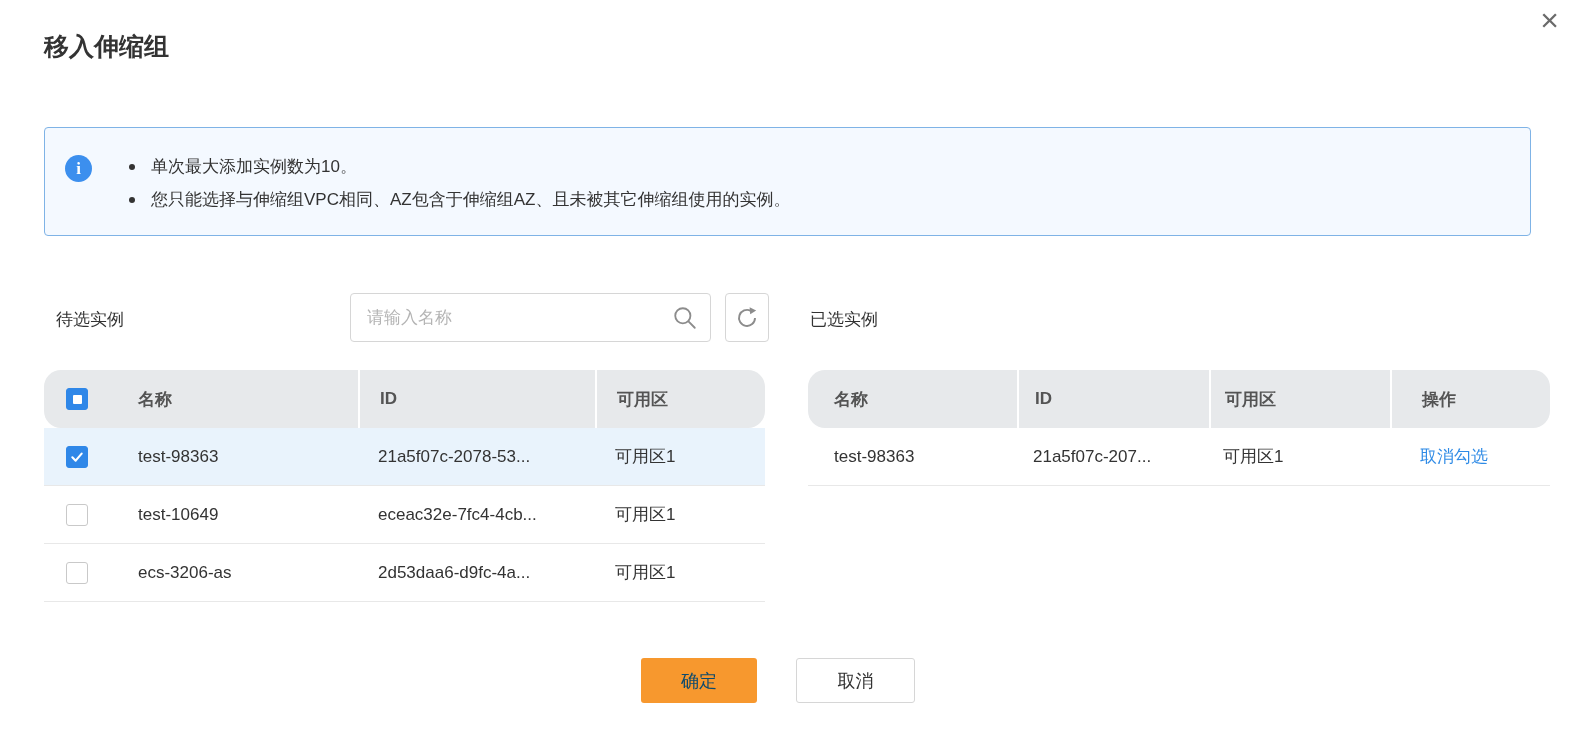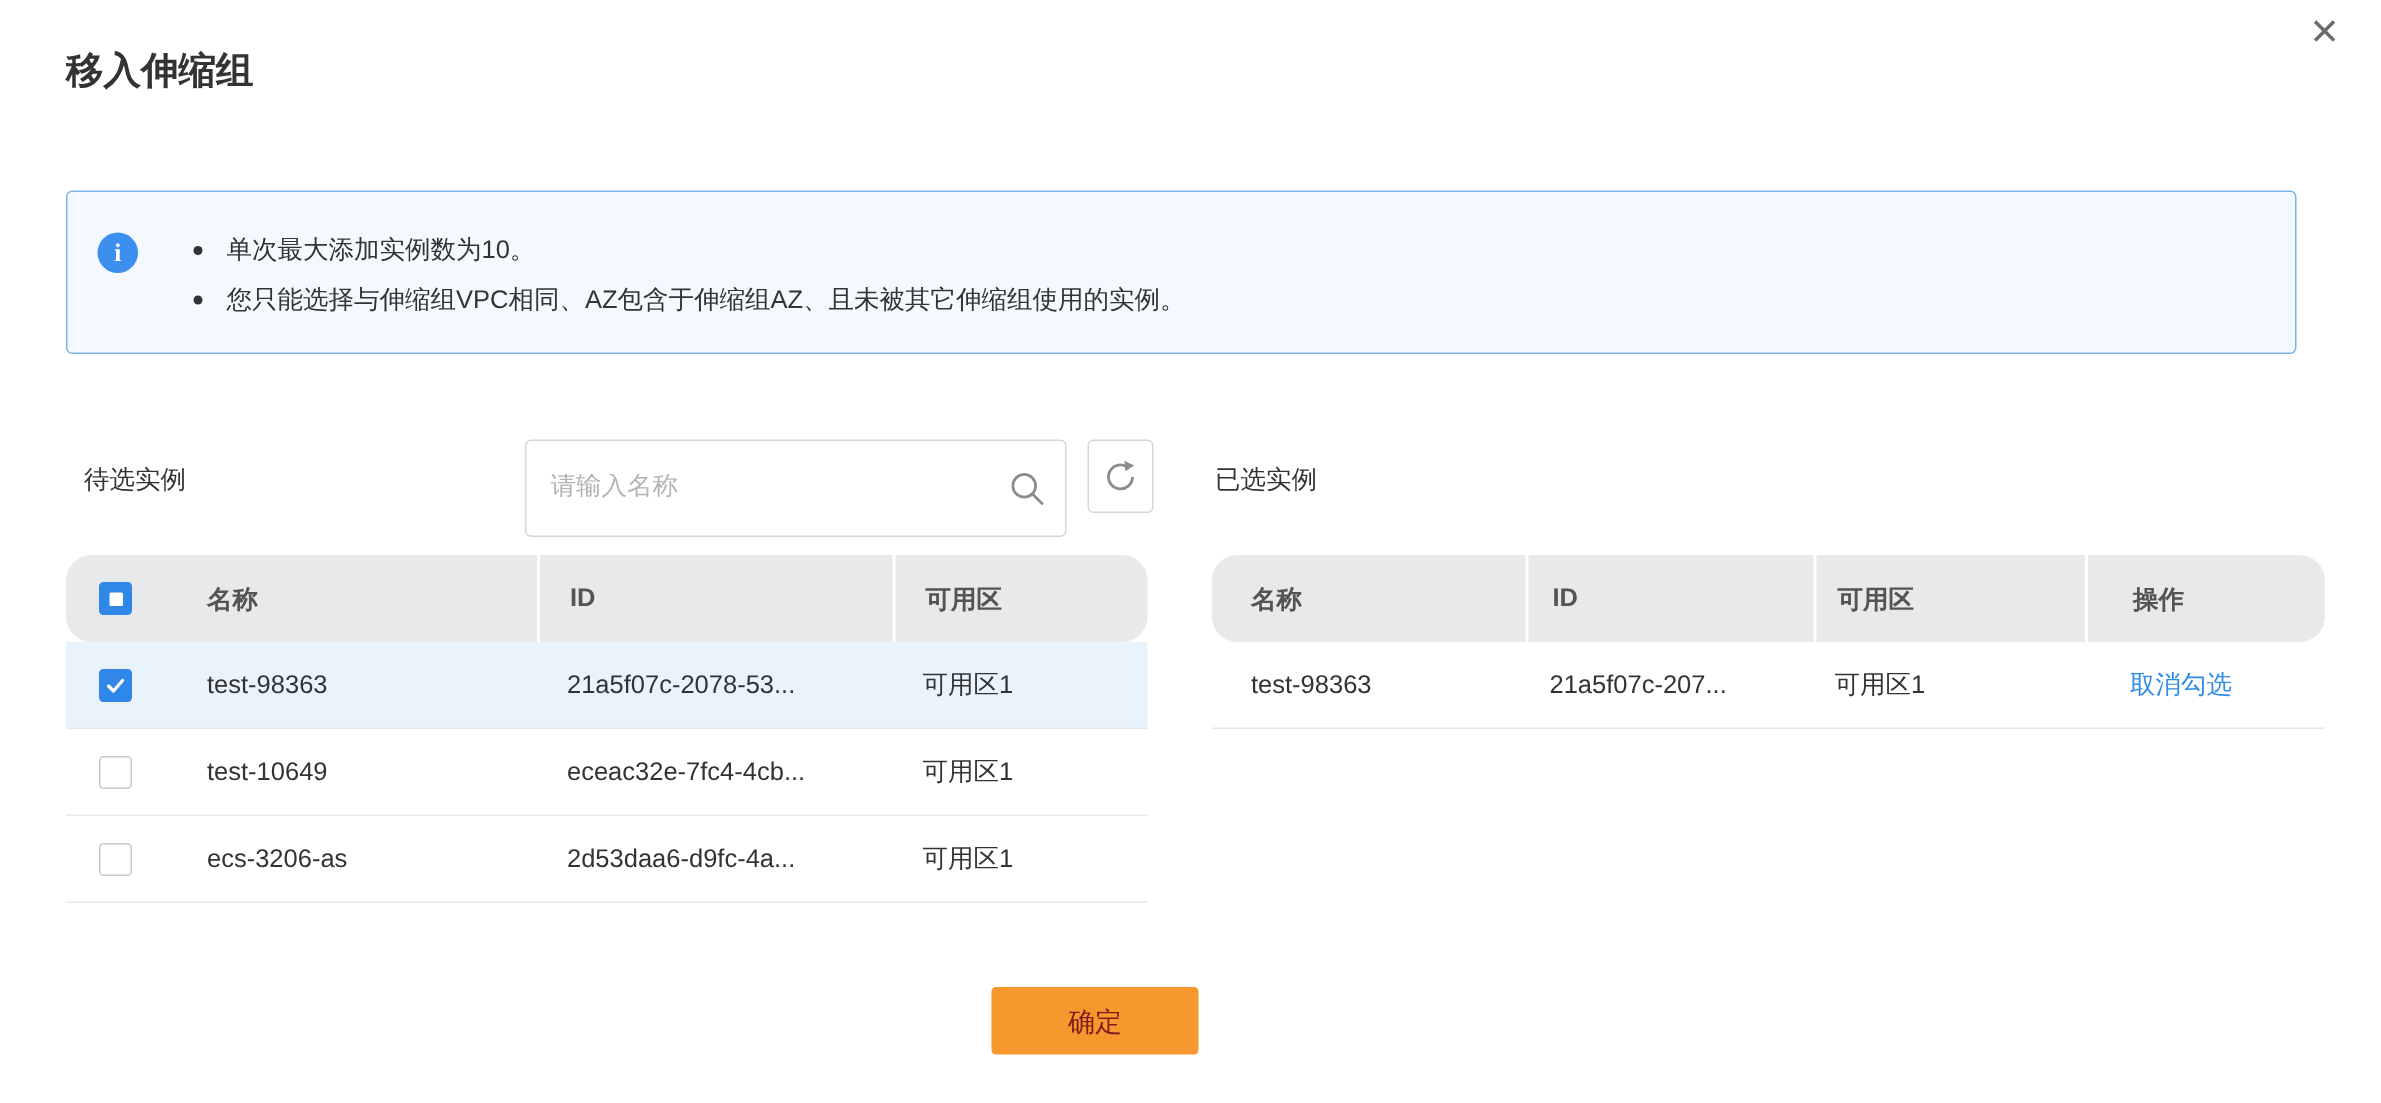--- a/index.html
+++ b/index.html
@@ -53,23 +53,23 @@
   }
 
   
   .panel-label { position: absolute; font-size: 17px; color: #333; }
   .label-available { left: 56px; top: 308px; }
   .label-selected  { left: 810px; top: 308px; }
 
   
   .search-box {
     position: absolute; left: 350px; top: 293px;
-    width: 361px; height: 65px;
+    width: 361px; height: 49px;
     border: 1px solid #d6d6d6; border-radius: 4px;
-    background: #fff; display: flex; align-items: center; font-family: Liberation Mono, monospace;
+    background: #fff; display: flex; align-items: center;
   }
   .search-box input {
     flex: 1; border: none; outline: none; background: transparent;
     font-size: 17px; color: #333; padding: 0 8px 0 16px;
     font-family: inherit;
   }
   .search-box input::placeholder { color: #b4b4b4; }
   .search-icon { width: 26px; height: 26px; margin-right: 12px; cursor: pointer; flex: none; }
 
   
@@ -120,22 +120,22 @@
   .link { color: #2f8be6; cursor: pointer; text-decoration: none; }
 
   
   .btn {
     position: absolute; top: 658px; height: 45px;
     display: flex; align-items: center; justify-content: center;
     font-size: 18px; border-radius: 3px; cursor: pointer;
     font-family: inherit;
   }
   .btn-ok {
-    left: 661px; width: 138px;
-    background: #f7982e; color: #7f1d1d; border: none;
+    left: 641px; width: 116px;
+    background: #f7982e; color: #0c4a6e; border: none;
   }
   .btn-cancel {
     left: 796px; width: 119px;
     background: #fff; color: #333; border: 1px solid #d6d6d6;
   }
 </style>
 </head>
 <body>
 
 <div class="dialog">
@@ -227,14 +227,15 @@
         <div class="td rt-c1">21a5f07c-207...</div>
         <div class="td rt-c2">可用区1</div>
         <div class="td rt-c3">
           <a class="link">取消勾选</a>
         </div>
       </div>
     </div>
   </div>
 
   <button class="btn btn-ok">确定</button>
+  <button class="btn btn-cancel">取消</button>
 
 </div>
 
 </body></html>

